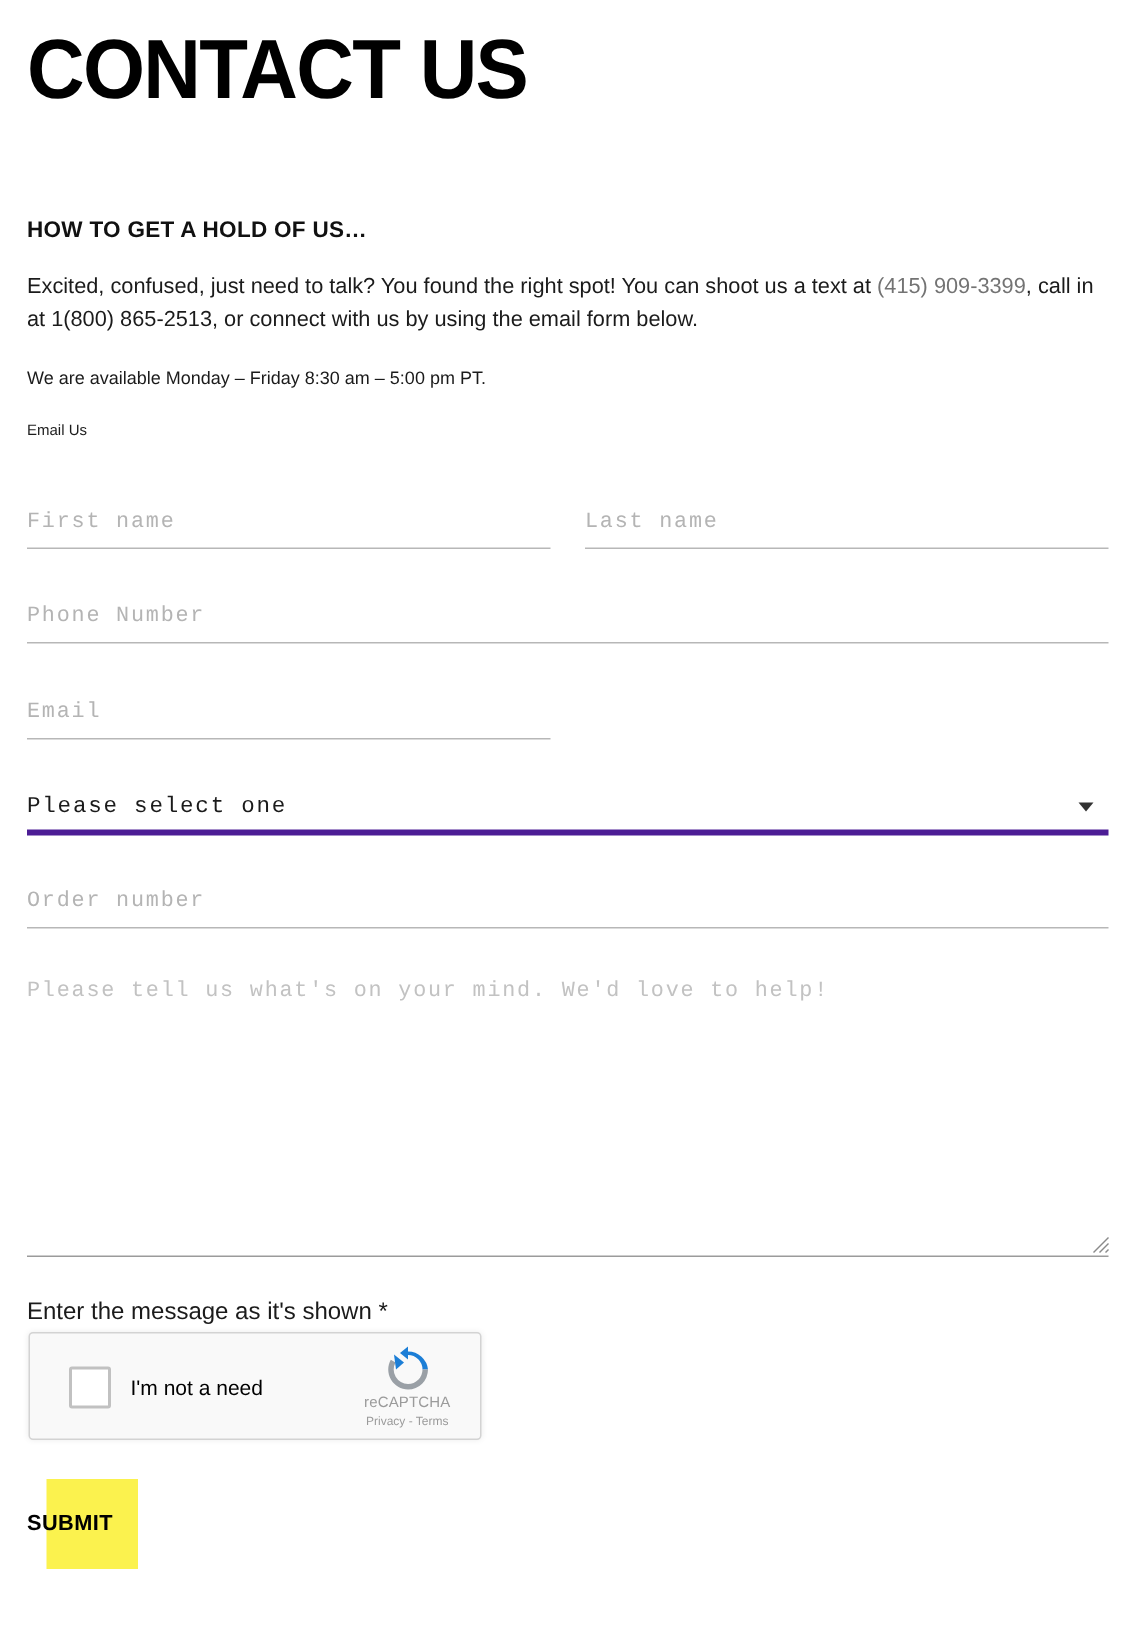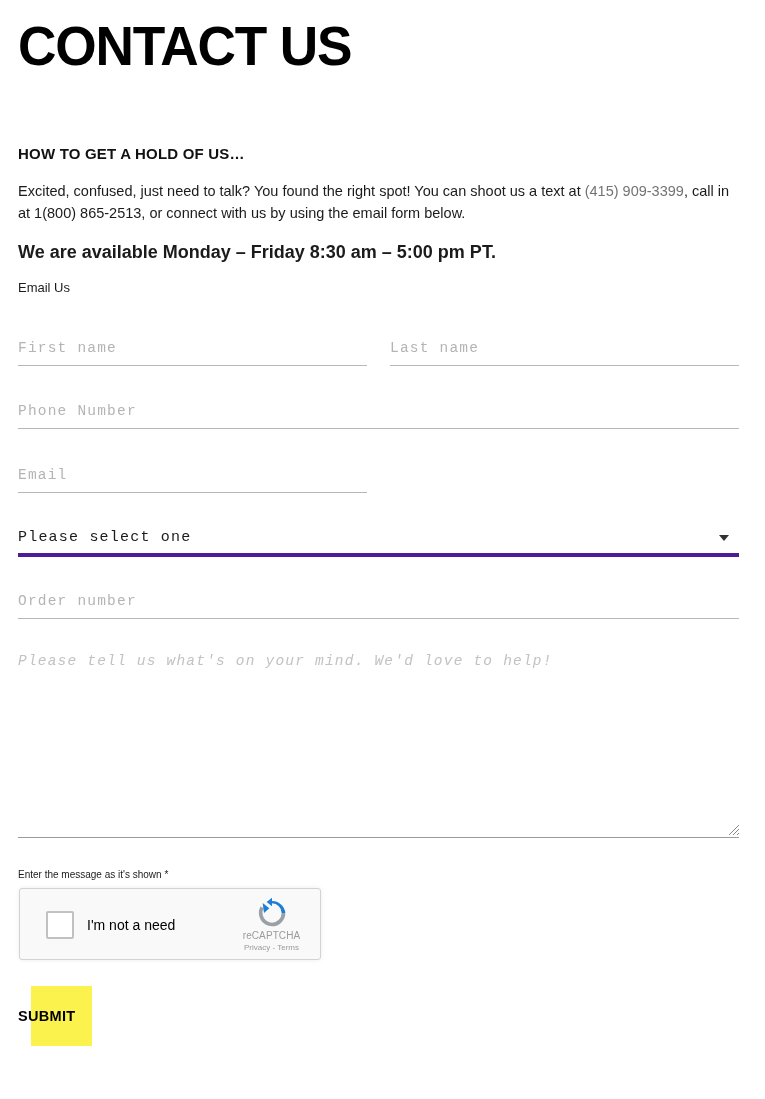--- a/index.html
+++ b/index.html
@@ -67,32 +67,31 @@
     margin: 0;
   }
   .phone-link {
     color: #737373;
     text-decoration: none;
   }
   .hours-line {
     position: absolute;
     left: 18px;
     top: 241px;
-    font-size: 18px;
+    font-size: 12px;
     line-height: 22px;
     color: #1b1b1b;
     margin: 0;
     white-space: nowrap;
-    font-weight: bold;
   }
   .email-us-line {
     position: absolute;
     left: 18px;
     top: 277px;
-    font-size: 13px;
+    font-size: 10px;
     line-height: 22px;
     color: #1b1b1b;
     margin: 0;
     white-space: nowrap;
   }
 
   
   .contact-form {
     position: absolute;
     left: 0;
@@ -168,21 +167,20 @@
     resize: none;
     background: transparent;
     border-bottom: 1px solid #9b9b9b;
     font-family: "Liberation Mono", monospace;
     font-size: 14.5px;
     letter-spacing: 1.2px;
     line-height: 22px;
     color: #737373;
     padding: 0;
     overflow: hidden;
-    font-style: italic;
   }
   .message-area::placeholder {
     color: #c2c2c2;
     opacity: 1;
     font-family: "Liberation Mono", monospace;
     letter-spacing: 1.2px;
   }
   .resize-grip {
     position: absolute;
     left: 727px;
@@ -190,21 +188,21 @@
     width: 13px;
     height: 13px;
     pointer-events: none;
   }
 
   
   .captcha-label {
     position: absolute;
     left: 18px;
     top: 866px;
-    font-size: 10px;
+    font-size: 16px;
     line-height: 18px;
     color: #1b1b1b;
     white-space: nowrap;
     text-align: center;
   }
   .recaptcha-box {
     position: absolute;
     left: 19px;
     top: 888px;
     width: 302px;

